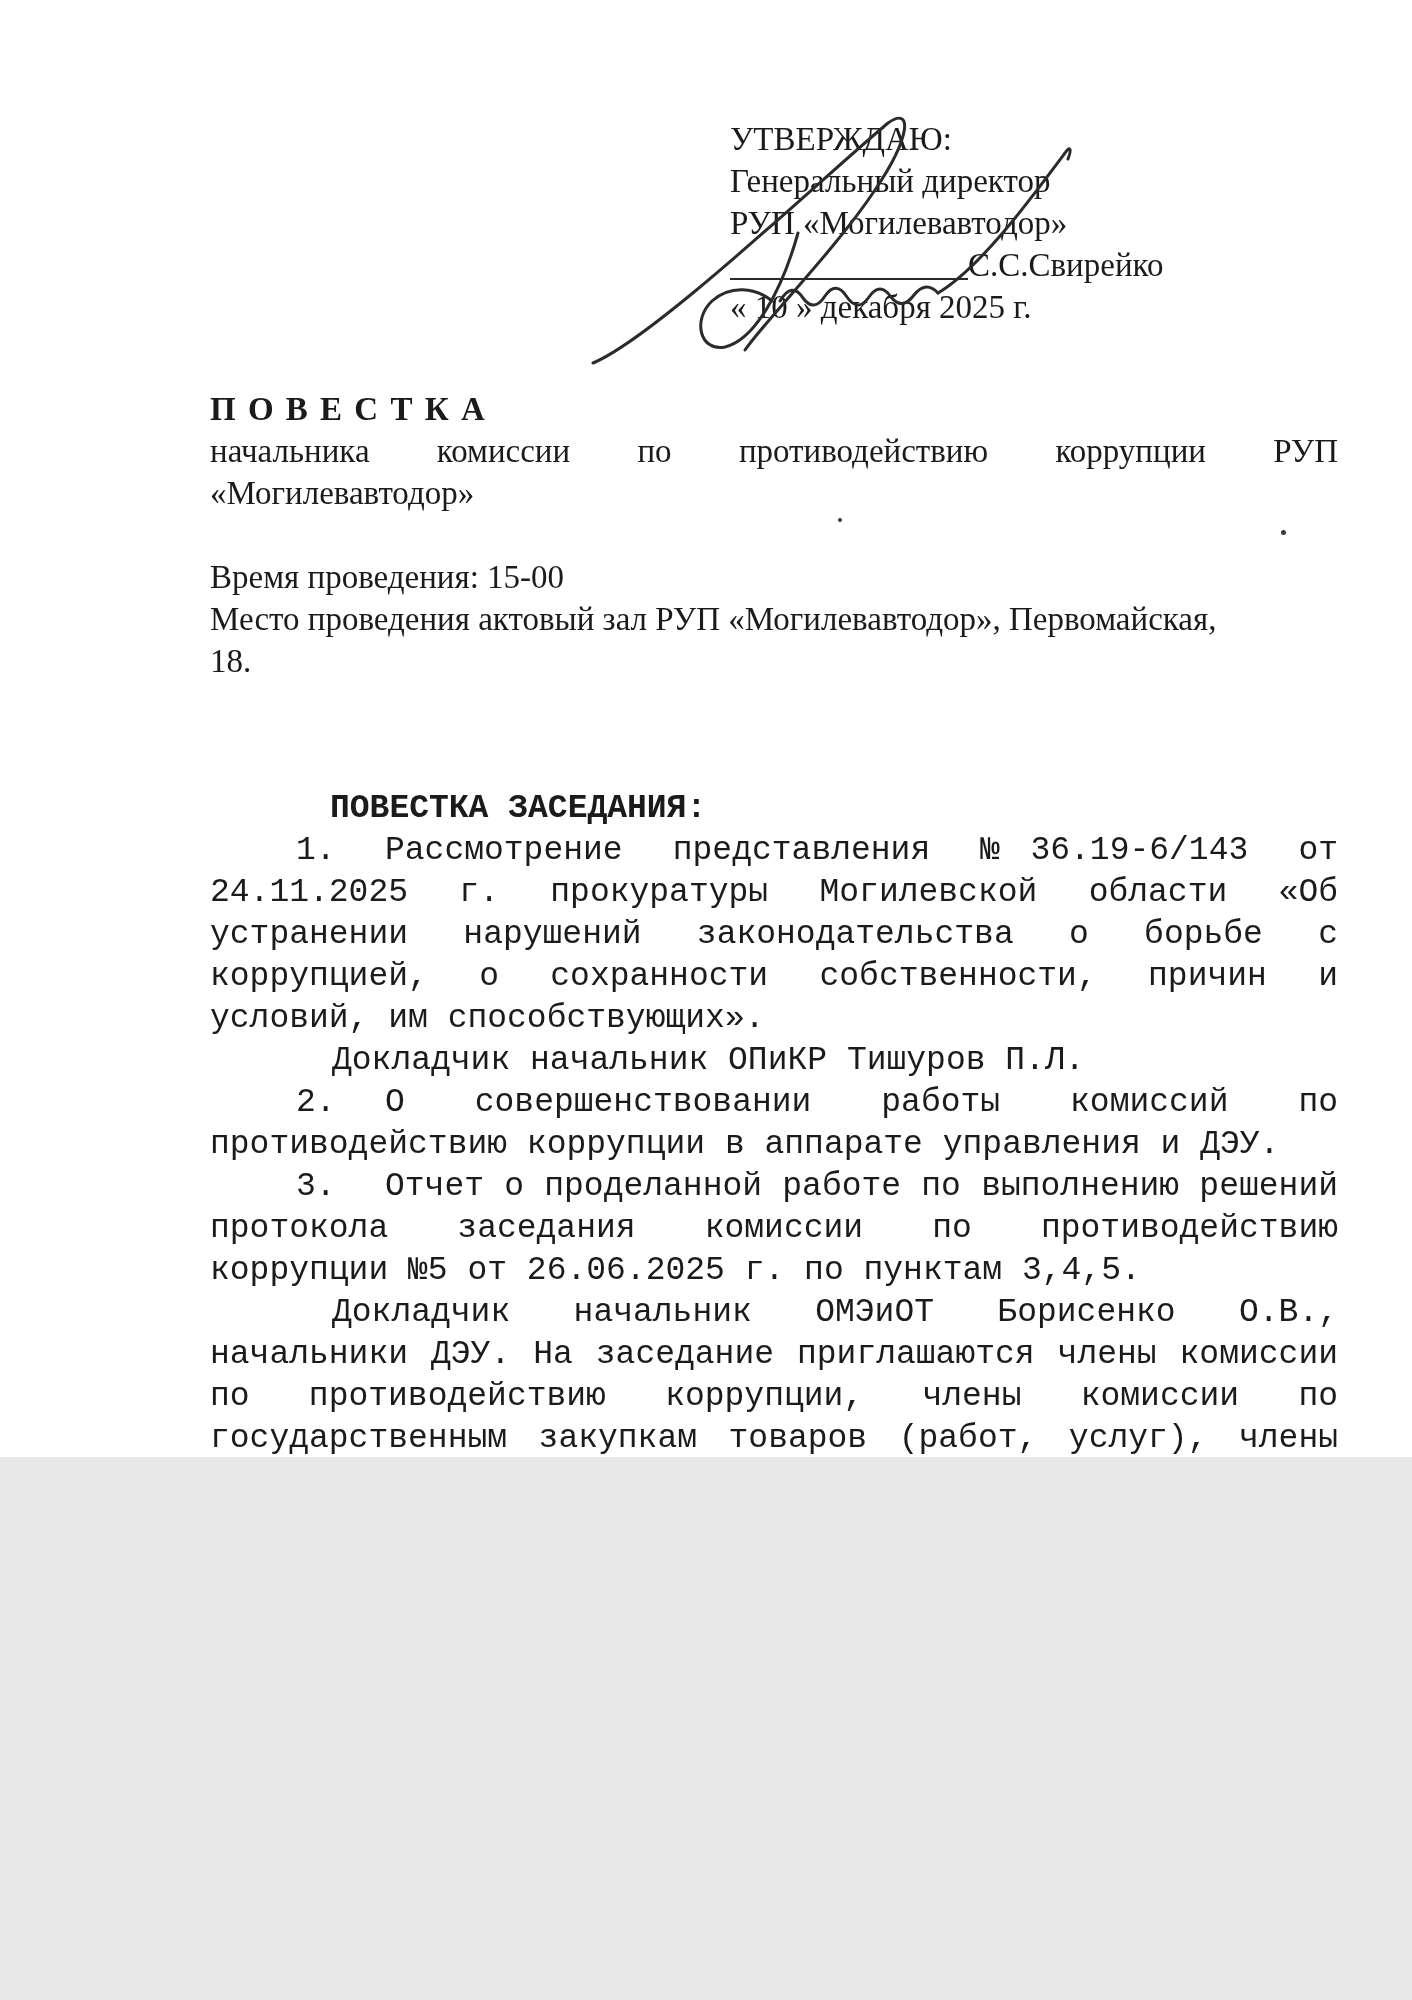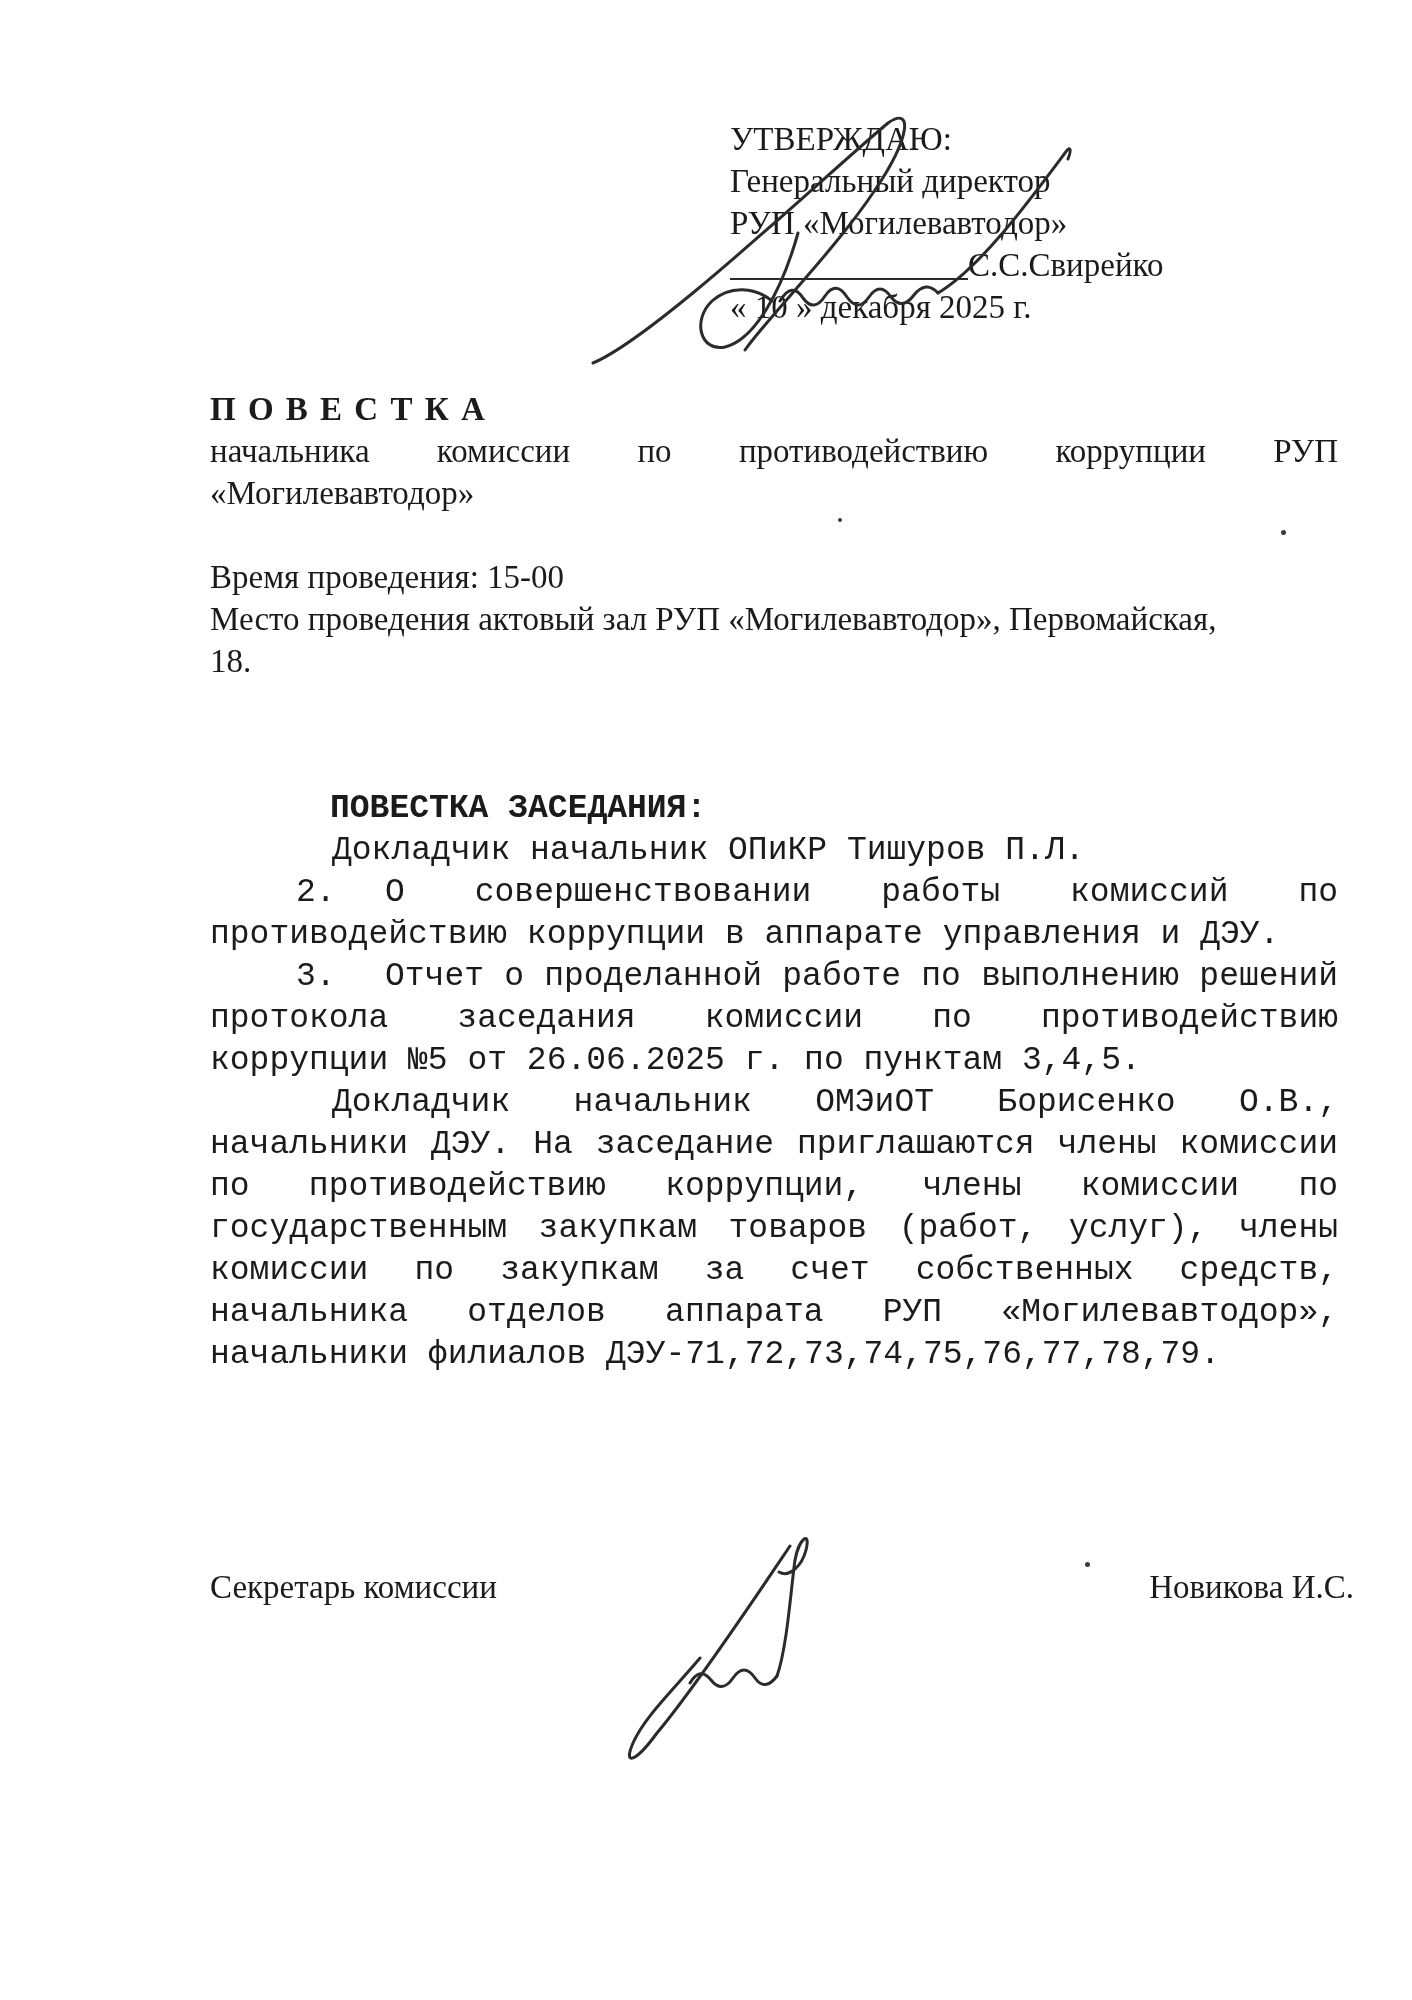--- a/index.html
+++ b/index.html
@@ -1,19 +1,19 @@
 <!DOCTYPE html>
 <html><head>
 <meta charset="utf-8">
 <style>
   html, body { margin: 0; padding: 0; background: #e8e8e8; }
   .page {
     position: relative;
     width: 1412px;
-    height: 2000px;
+    height: 1457px;
     background: #ffffff;
     font-family: "Liberation Serif", serif;
     font-size: 33px;
     line-height: 42px;
     color: #1b1b1b;
     overflow: hidden;
   }
 
   
   .approval {
@@ -101,20 +101,21 @@
   </div>
 
   <div class="details">
     <div>Время проведения: 15-00</div>
     <div>Место проведения актовый зал РУП «Могилевавтодор», Первомайская,</div>
     <div>18.</div>
   </div>
 
   <div class="agenda">
     <p class="agenda-heading">ПОВЕСТКА ЗАСЕДАНИЯ:</p>
+    <p class="num-item"><span class="num">1.</span><span>Рассмотрение представления №36.19-6/143 от 24.11.2025 г. прокуратуры Могилевской области «Об устранении нарушений законодательства о борьбе с коррупцией, о сохранности собственности, причин и условий, им способствующих».</span></p>
     <p class="dokladchik">Докладчик начальник ОПиКР Тишуров П.Л.</p>
     <p class="num-item"><span class="num">2.</span><span>О совершенствовании работы комиссий по противодействию коррупции в аппарате управления и ДЭУ.</span></p>
     <p class="num-item"><span class="num">3.</span><span>Отчет о проделанной работе по выполнению решений протокола заседания комиссии по противодействию коррупции №5 от 26.06.2025 г. по пунктам 3,4,5.</span></p>
     <p class="dokladchik">Докладчик начальник ОМЭиОТ Борисенко О.В., начальники ДЭУ. На заседание приглашаются члены комиссии по противодействию коррупции, члены комиссии по государственным закупкам товаров (работ, услуг), члены комиссии по закупкам за счет собственных средств, начальника отделов аппарата РУП «Могилевавтодор», начальники филиалов ДЭУ-71,72,73,74,75,76,77,78,79.</p>
   </div>
 
   <div class="footer-row">
     <span>Секретарь комиссии</span>
     <span>Новикова И.С.</span>
   </div>

